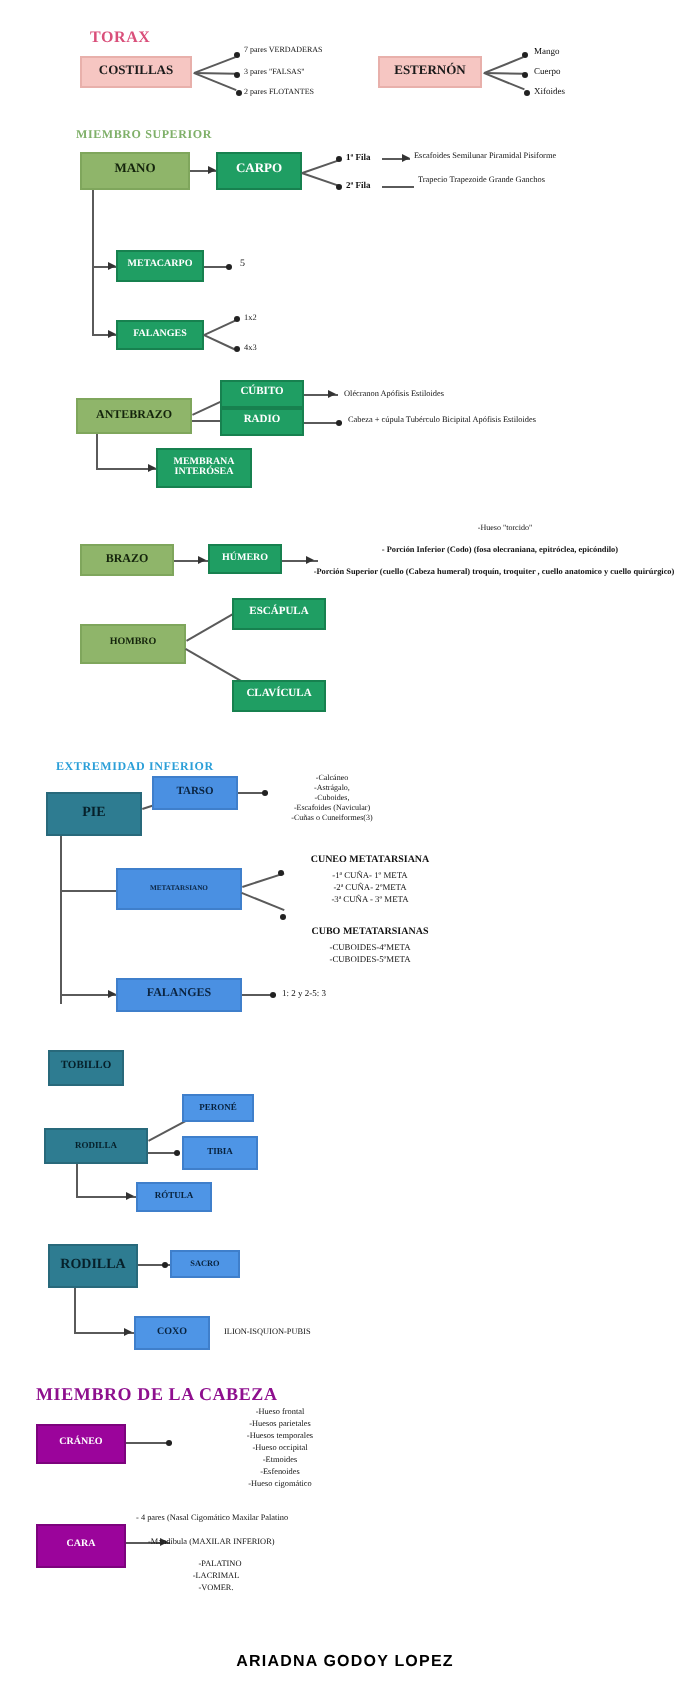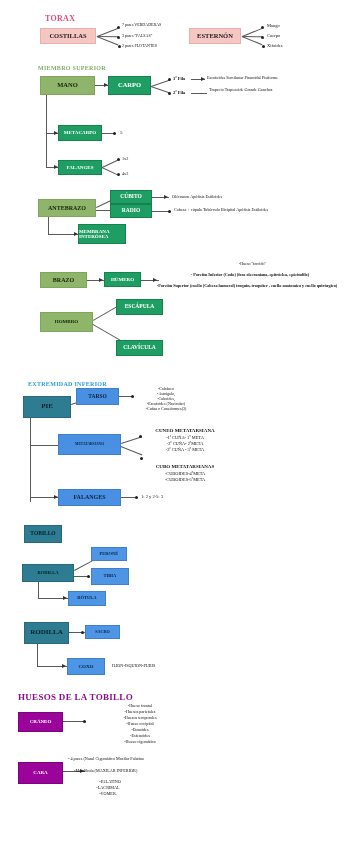--- a/index.html
+++ b/index.html
@@ -12,21 +12,21 @@
 
   
   .sec{position:absolute;font-family:"Liberation Serif",serif;font-weight:bold;letter-spacing:.3px;}
   .sec-torax{color:#d94f7a;font-size:8px;}
   .sec-msup{color:#7fb069;font-size:6px;}
   .sec-einf{color:#2b9fd8;font-size:6px;}
   .sec-cab{color:#8e0f8e;font-size:9px;}
 
   
   .box{position:absolute;display:flex;align-items:center;justify-content:center;
-       text-align:left;font-weight:bold;line-height:1.05;box-sizing:border-box;}
+       text-align:center;font-weight:bold;line-height:1.05;box-sizing:border-box;}
   .pink{background:#f6c6c2;color:#1a1a1a;border:1px solid #e8b0ab;}
   .olive{background:#8fb56a;color:#14240c;border:1px solid #7fa65c;}
   .green{background:#1f9e63;color:#ffffff;border:1px solid #17814f;}
   .steel{background:#2e7c91;color:#06202a;border:1px solid #28697b;}
   .bluelight{background:#4a90e2;color:#0b2440;border:1px solid #3f7fcb;}
   .blue2{background:#4e95e6;color:#08223d;border:1px solid #3f7fcb;}
   .purple{background:#9b049b;color:#ffffff;border:1px solid #7d037d;}
 
   
   .txt{position:absolute;color:#111;line-height:1.25;}
@@ -212,21 +212,21 @@
   <div class="box steel" style="left:24px;top:622px;width:45px;height:22px;font-size:7px;">RODILLA</div>
   <div class="ln lnh" style="left:69px;top:632px;width:16px;"></div>
   <div class="dot" style="left:81px;top:631px;"></div>
   <div class="box blue2" style="left:85px;top:625px;width:35px;height:14px;font-size:4.2px;">SACRO</div>
   <div class="ln lnv" style="left:37px;top:644px;height:22px;"></div>
   <div class="ln lnh" style="left:37px;top:666px;width:30px;"></div>
   <div class="arrow" style="left:62px;top:664px;"></div>
   <div class="box blue2" style="left:67px;top:658px;width:38px;height:17px;font-size:5px;">COXO</div>
   <div class="txt lft" style="left:112px;top:663px;font-size:4.2px;">ILION-ISQUION-PUBIS</div>
 
-  <div class="sec sec-cab" style="left:18px;top:692px;">HUESOS DE LA TOBILLO</div>
+  <div class="sec sec-cab" style="left:18px;top:692px;">MIEMBRO DE LA CABEZA</div>
 
   <div class="box purple" style="left:18px;top:712px;width:45px;height:20px;font-size:5px;">CRÁNEO</div>
   <div class="ln lnh" style="left:63px;top:721px;width:23px;"></div>
   <div class="dot" style="left:83px;top:720px;"></div>
 
   <div class="txt ctr" style="left:90px;top:703px;width:100px;font-size:4.2px;">-Hueso frontal</div>
   <div class="txt ctr" style="left:90px;top:709px;width:100px;font-size:4.2px;">-Huesos parietales</div>
   <div class="txt ctr" style="left:90px;top:715px;width:100px;font-size:4.2px;">-Huesos temporales</div>
   <div class="txt ctr" style="left:90px;top:721px;width:100px;font-size:4.2px;">-Hueso occipital</div>
   <div class="txt ctr" style="left:90px;top:727px;width:100px;font-size:4.2px;">-Etmoides</div>
@@ -236,13 +236,14 @@
   <div class="box purple" style="left:18px;top:762px;width:45px;height:22px;font-size:5px;">CARA</div>
   <div class="ln lnh" style="left:63px;top:771px;width:22px;"></div>
   <div class="arrow" style="left:80px;top:769px;"></div>
 
   <div class="txt lft" style="left:68px;top:756px;font-size:4.2px;">- 4 pares (Nasal Cigomático Maxilar Palatino</div>
   <div class="txt lft" style="left:74px;top:768px;font-size:4.2px;">-Mandíbula (MAXILAR INFERIOR)</div>
   <div class="txt ctr" style="left:60px;top:779px;width:100px;font-size:4.2px;">-PALATINO</div>
   <div class="txt ctr" style="left:58px;top:785px;width:100px;font-size:4.2px;">-LACRIMAL</div>
   <div class="txt ctr" style="left:58px;top:791px;width:100px;font-size:4.2px;">-VOMER.</div>
 
+  <div class="author" style="top:826px;">ARIADNA GODOY LOPEZ</div>
 </div>
 
 </body></html>

